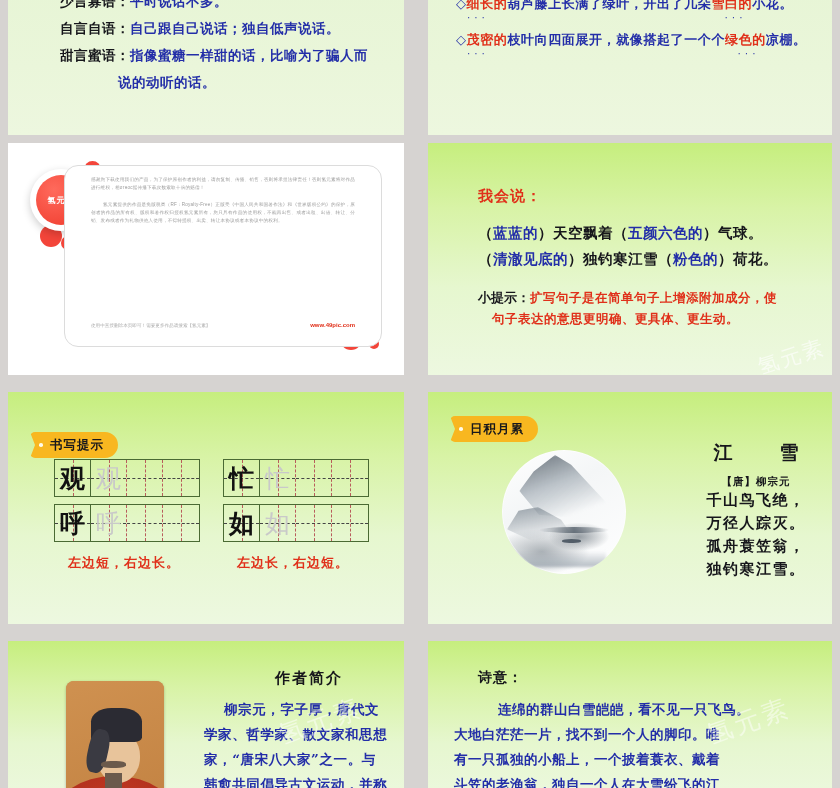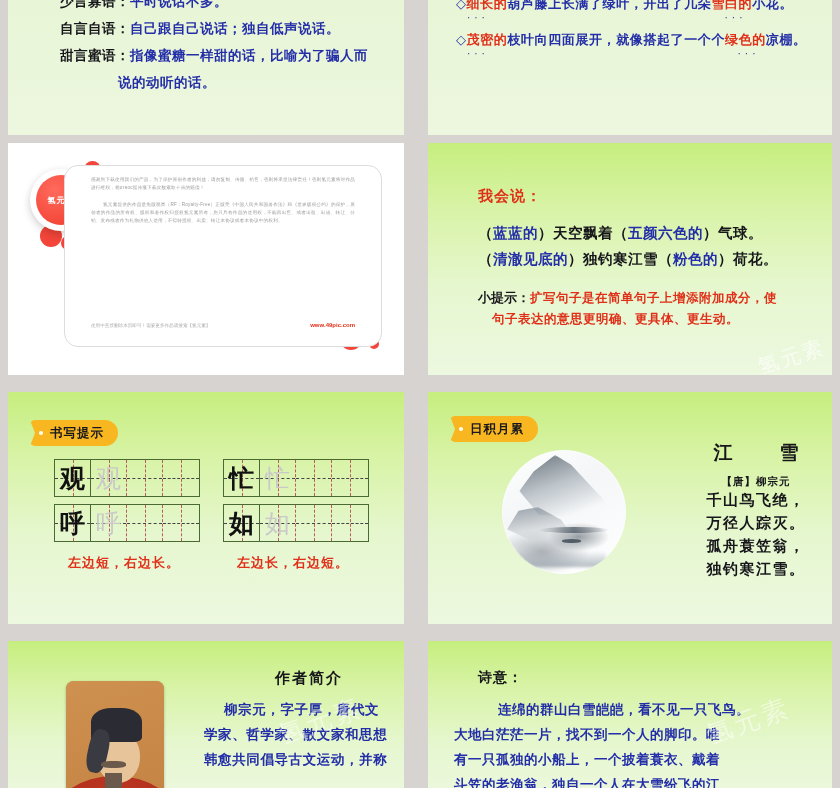--- a/index.html
+++ b/index.html
@@ -336,21 +336,21 @@
       <div style="margin-top:16px;">
         <span class="tip-h">小提示：</span><span class="tip-b">扩写句子是在简单句子上增添附加成分，使</span>
         <div class="tip-b tip-2">句子表达的意思更明确、更具体、更生动。</div>
       </div>
     </div>
     <div class="wm">氢元素</div>
   </div>
 
   <div class="slide green" style="left:8px;top:392px;width:396px;height:232px;">
 
-    <div class="badge" style="left:22px;top:28px;">
+    <div class="badge" style="left:22px;top:40px;">
       <span class="dot"></span>
       <span>书写提示</span>
     </div>
 
     <div class="gridbox" style="left:46px;top:67px;">
       <div class="cell solid">
           <span class="ch">观</span>
         </div>
       <div class="cell">
           <span class="ch faint">观</span>
@@ -427,20 +427,21 @@
       <div class="pt-hat"></div>
       <div class="pt-hat2"></div>
       <div class="pt-mus"></div>
       <div class="pt-beard"></div>
     </div>
 
     <div class="bio-title">作者简介</div>
     <div class="bio-body">
       <div class="bio-line ind">柳宗元，字子厚，唐代文</div>
       <div class="bio-line">学家、哲学家、散文家和思想</div>
+      <div class="bio-line">家，“唐宋八大家”之一。与</div>
       <div class="bio-line">韩愈共同倡导古文运动，并称</div>
     </div>
     <div class="wm2">氢元素</div>
   </div>
 
   <div class="slide green" style="left:428px;top:641px;width:404px;height:165px;">
     <div class="si-h">诗意：</div>
     <div class="si-body">
       <div class="si-line ind">连绵的群山白雪皑皑，看不见一只飞鸟。</div>
       <div class="si-line">大地白茫茫一片，找不到一个人的脚印。唯</div>

